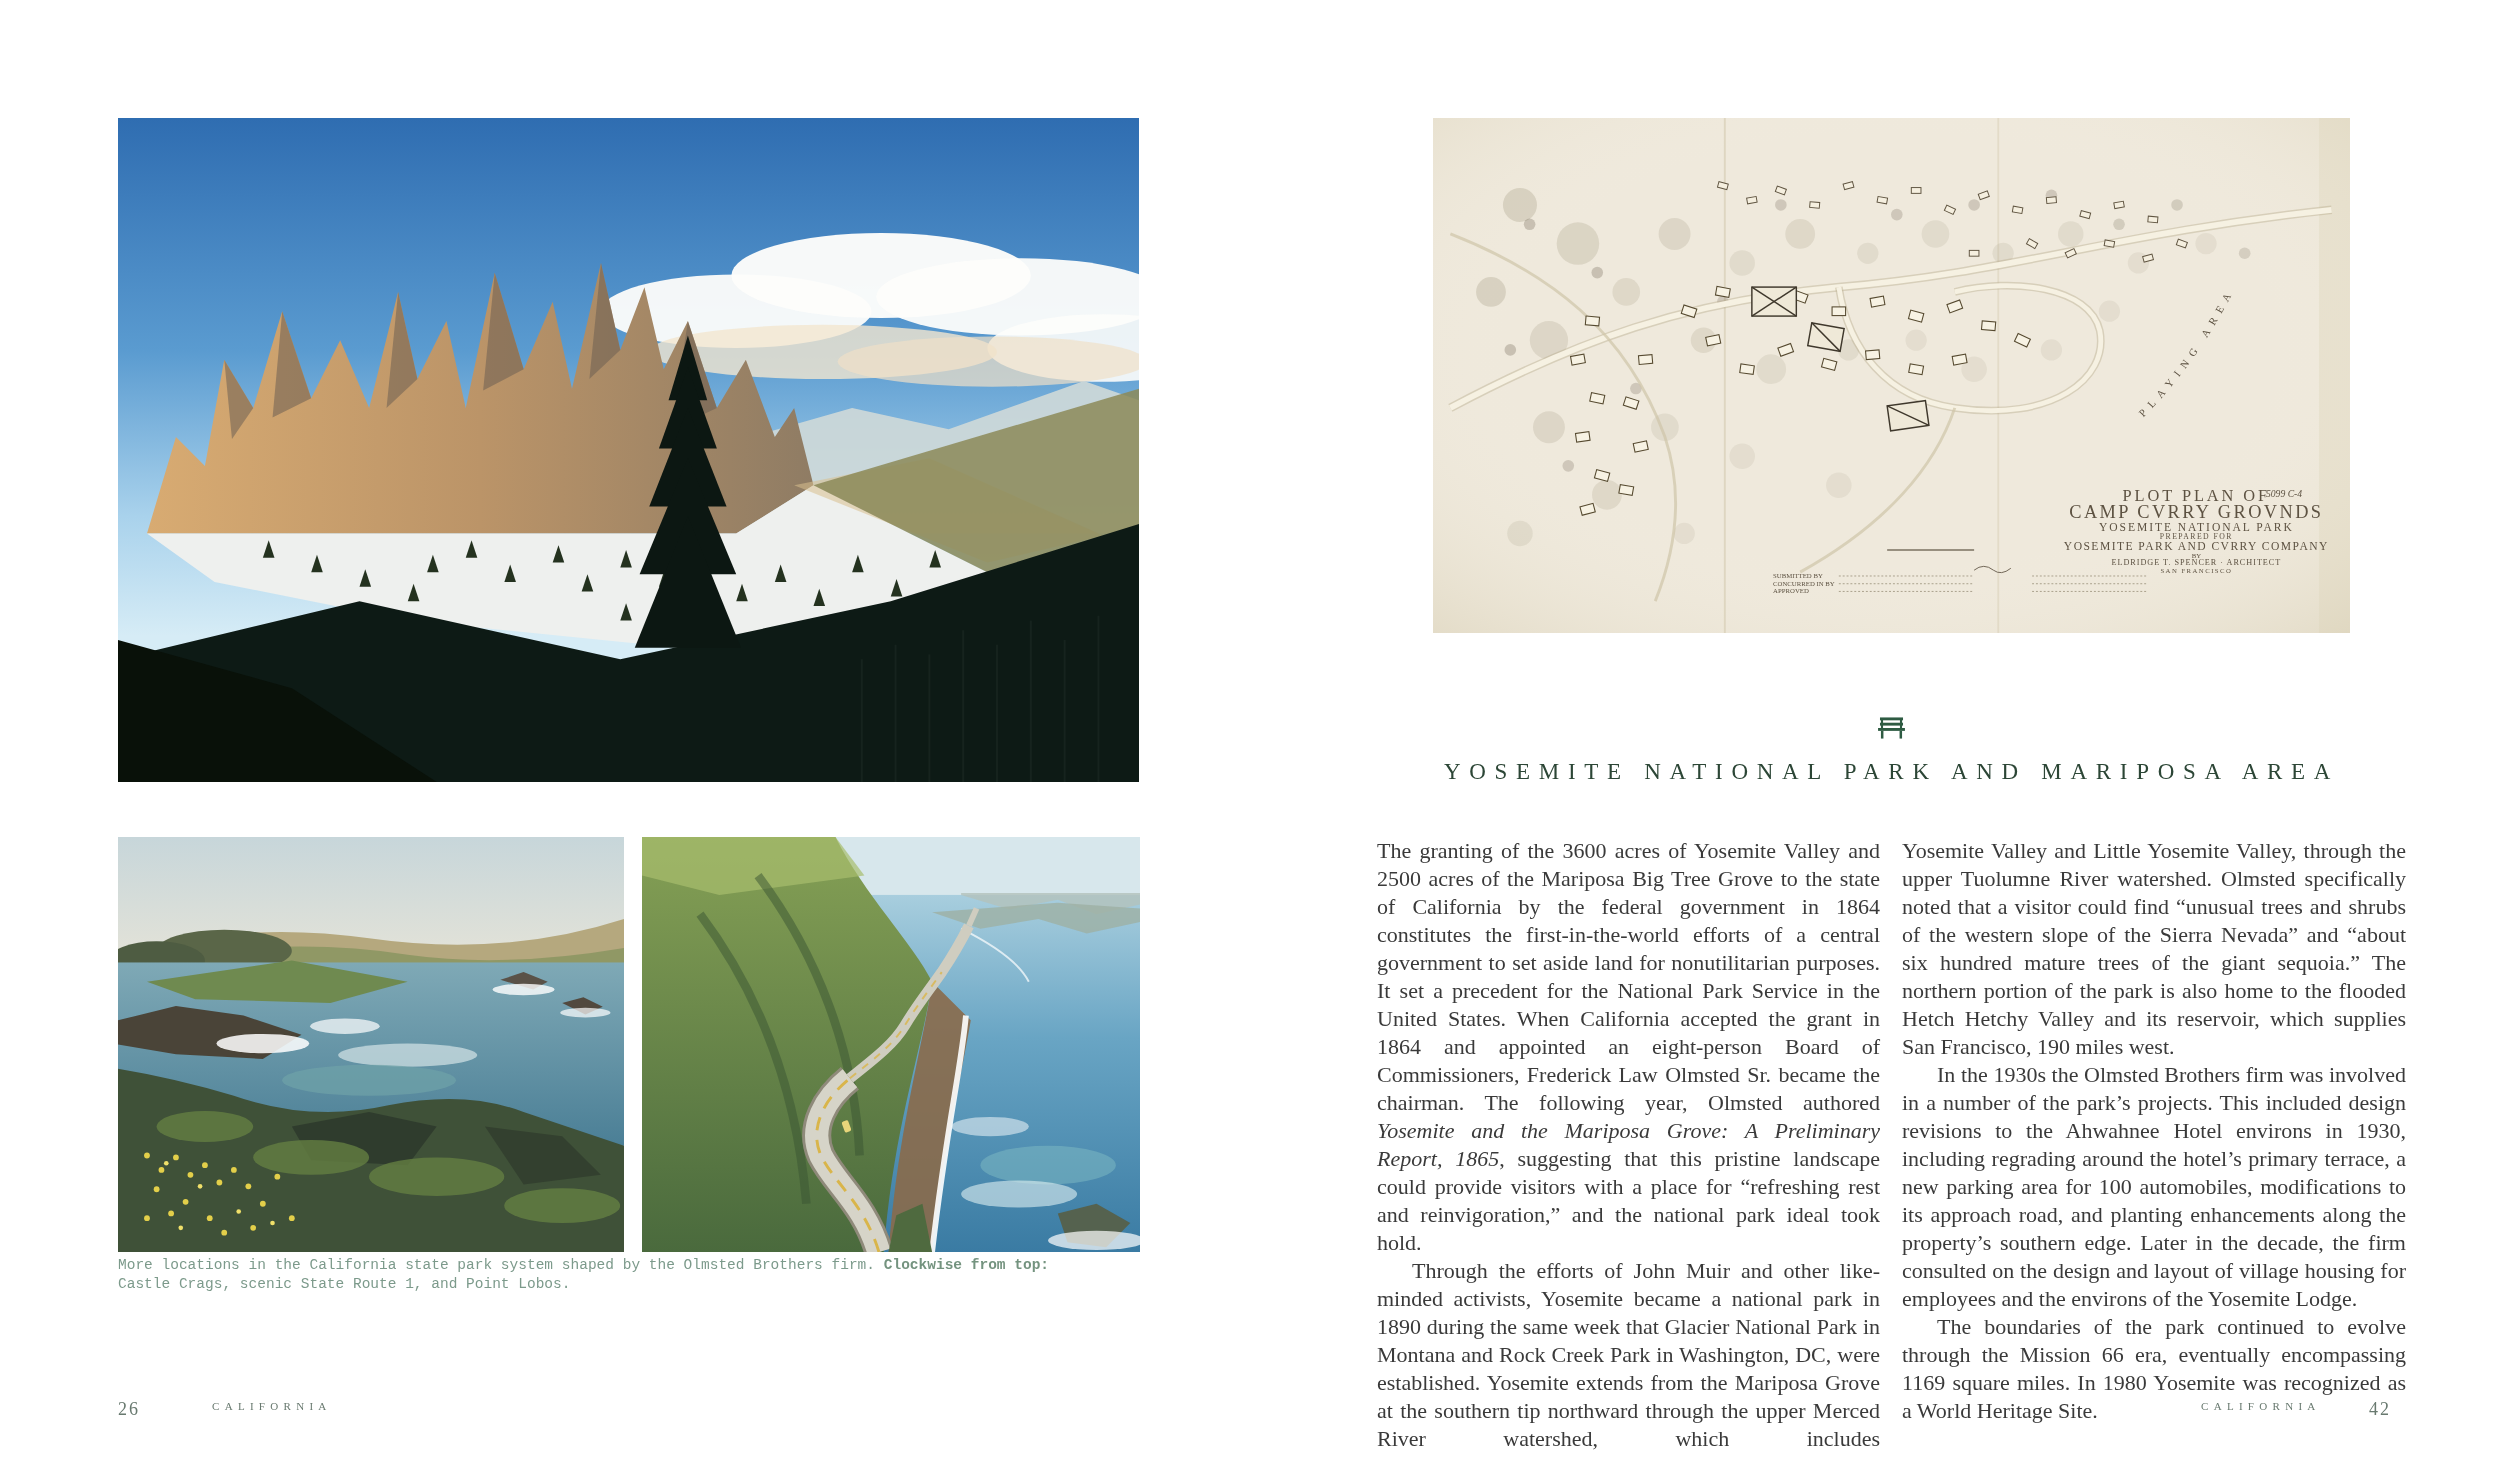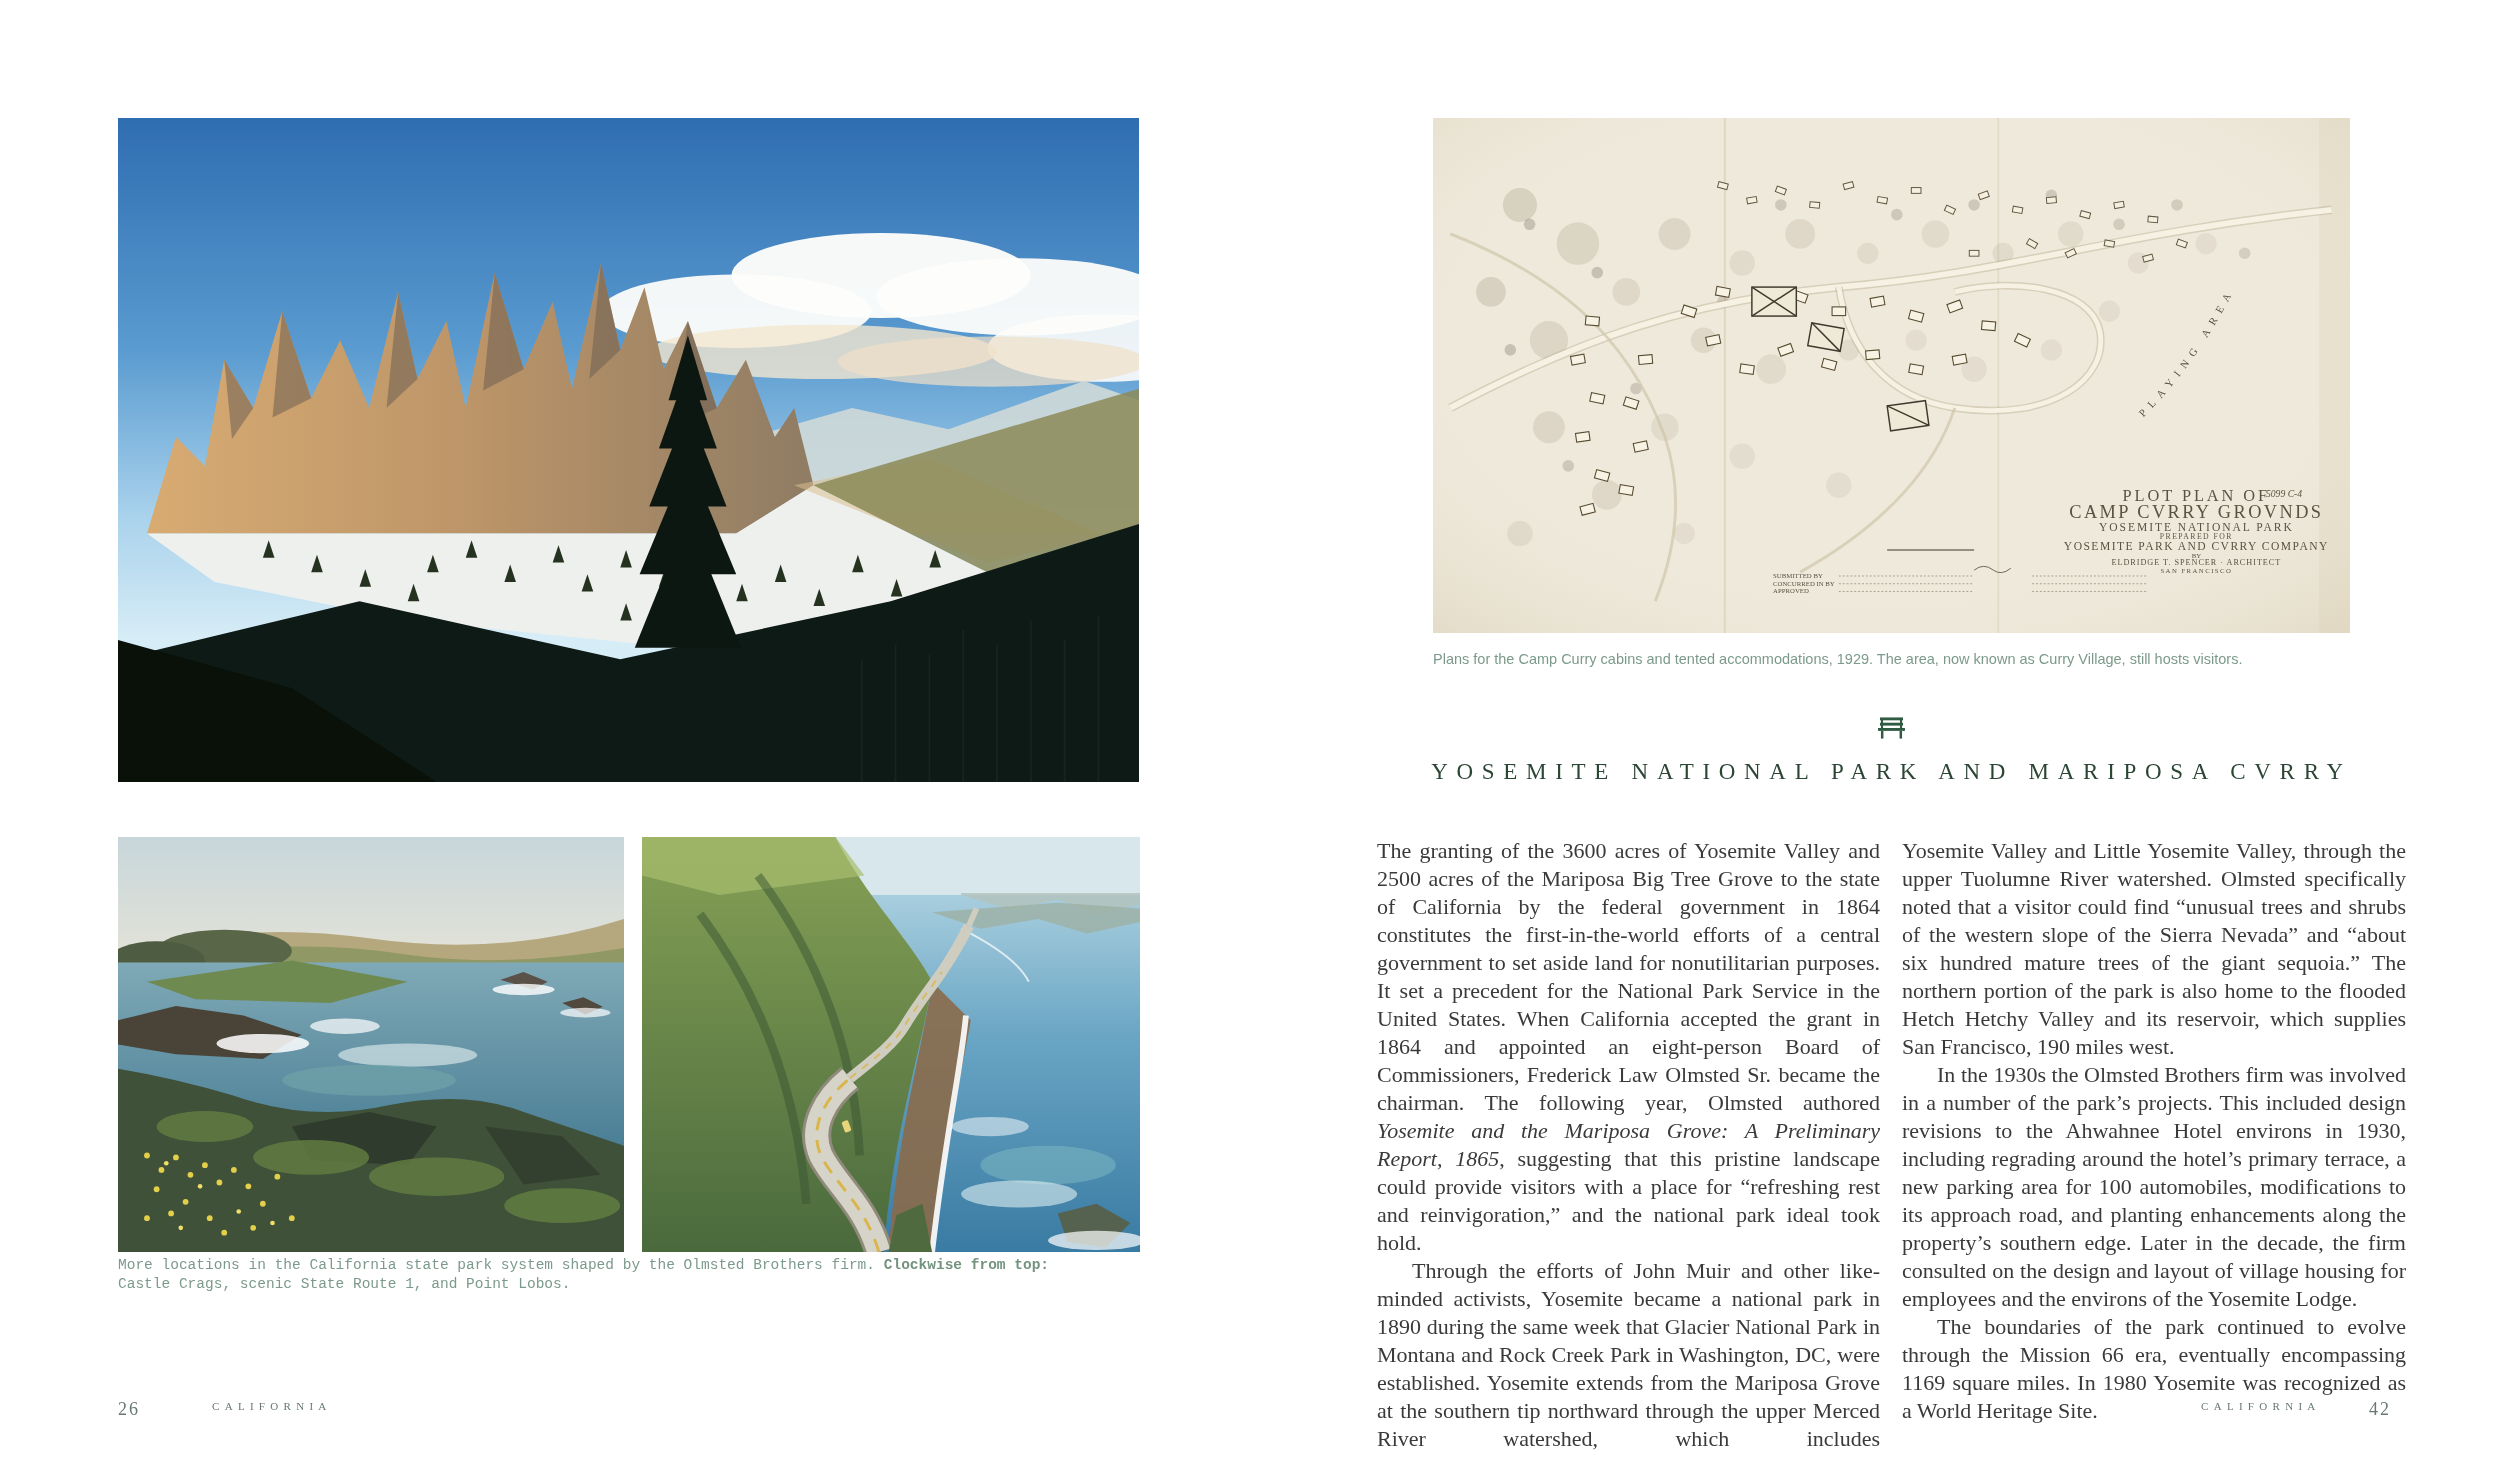--- a/index.html
+++ b/index.html
@@ -389,37 +389,36 @@
             <line x1="620" y1="482" x2="740" y2="482"></line>
           <line x1="620" y1="490" x2="740" y2="490"></line>
         </g>
         <path d="M560,468 q10,-8 20,0 q8,6 18,-2" stroke="#6e6454" fill="none" stroke-width="1"></path>
       </g>
       <line x1="470" y1="447" x2="560" y2="447" stroke="#7a7060" stroke-width="1.5"></line>
       <text x="862" y="392" class="maptext" font-size="10" font-style="italic" fill="#8b7d5f">5099 C-4</text>
     </svg>
   </div>
 
-  <div class="caption abs" style="left:1433px;top:650px;width:917px;">Plans for the Camp Curry cabins and tented accommodations, 1929. The area, now known as Curry Village, still hosts visitors.</div>
 
   <div class="benchwrap abs" style="left:1377px;top:716px;width:1029px;">
     <svg width="31" height="24" viewBox="0 0 32 25">
       <g fill="#2e5b42">
         <rect x="4" y="1.5" width="24" height="3"></rect>
         <rect x="4" y="7" width="24" height="3"></rect>
         <rect x="2" y="12.5" width="28" height="3"></rect>
         <rect x="5" y="4" width="2.2" height="9"></rect>
         <rect x="24.8" y="4" width="2.2" height="9"></rect>
         <rect x="5" y="15.5" width="2.6" height="8"></rect>
         <rect x="24.4" y="15.5" width="2.6" height="8"></rect>
       </g>
     </svg>
   </div>
 
-  <div class="heading abs" style="left:1377px;top:759px;width:1029px;">YOSEMITE NATIONAL PARK AND MARIPOSA CVRRY</div>
+  <div class="heading abs" style="left:1377px;top:759px;width:1029px;">YOSEMITE NATIONAL PARK AND MARIPOSA AREA</div>
 
   <div class="bodycol abs" style="left:1377px;top:837px;width:503px;">
     <p>
       <span>The granting of the 3600 acres of Yosemite Valley and 2500 acres of the Mariposa Big Tree Grove to the state of California by the federal government in 1864 constitutes the first-in-the-world efforts of a central government to set aside land for nonutilitarian purposes. It set a precedent for the National Park Service in the United States. When California accepted the grant in 1864 and appointed an eight-person Board of Commissioners, Frederick Law Olmsted Sr. became the chairman. The following year, Olmsted authored </span><em>Yosemite and the Mariposa Grove: A Preliminary Report, 1865</em><span>, suggesting that this pristine landscape could provide visitors with a place for “refreshing rest and reinvigoration,” and the national park ideal took hold.</span>
     </p>
     <p class="indent cont">Through the efforts of John Muir and other like-minded activists, Yosemite became a national park in 1890 during the same week that Glacier National Park in Montana and Rock Creek Park in Washington, DC, were established. Yosemite extends from the Mariposa Grove at the southern tip northward through the upper Merced River watershed, which includes</p>
   </div>
 
   <div class="bodycol abs" style="left:1902px;top:837px;width:504px;">
     <p>Yosemite Valley and Little Yosemite Valley, through the upper Tuolumne River watershed. Olmsted specifically noted that a visitor could find “unusual trees and shrubs of the western slope of the Sierra Nevada” and “about six hundred mature trees of the giant sequoia.” The northern portion of the park is also home to the flooded Hetch Hetchy Valley and its reservoir, which supplies San Francisco, 190 miles west.</p>

